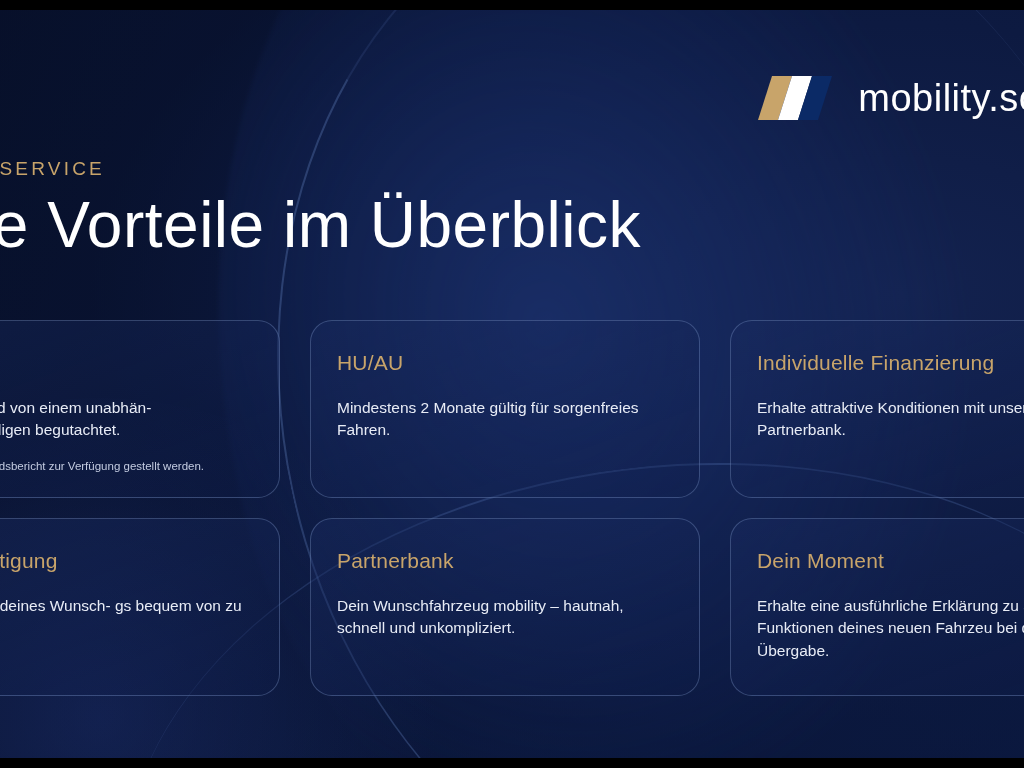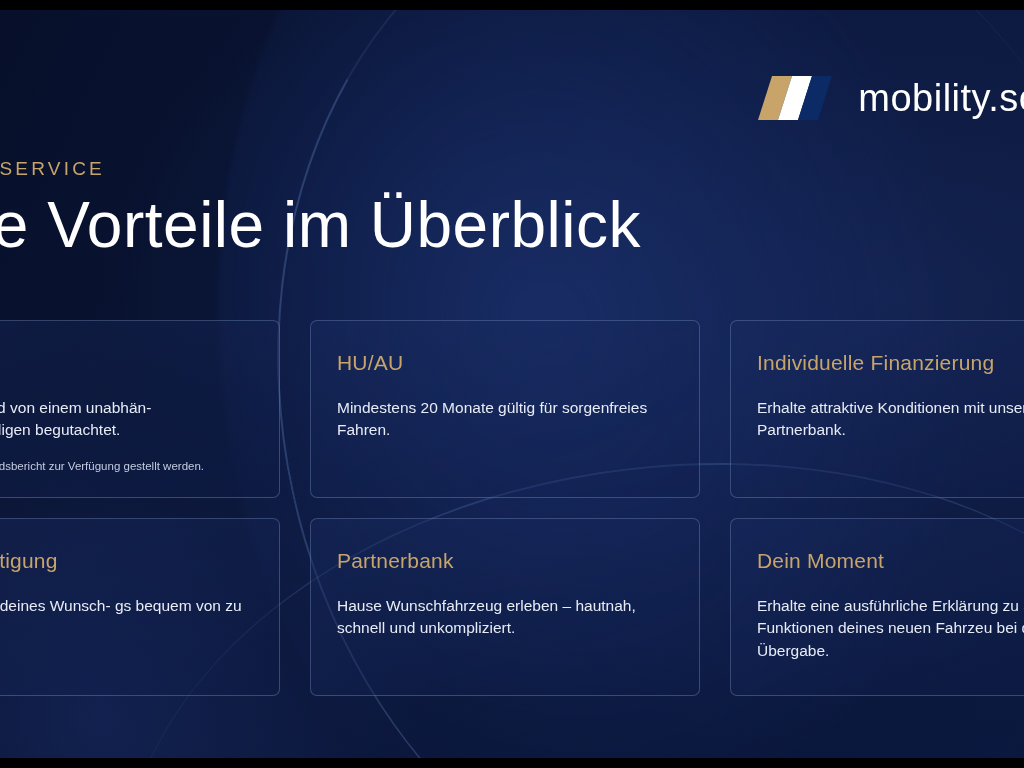--- a/index.html
+++ b/index.html
@@ -136,21 +136,21 @@
     width: 1270px;
     display: grid;
     grid-template-columns: repeat(3, 390px);
     grid-auto-rows: 178px;
     column-gap: 30px;
     row-gap: 20px;
   }
   .card {
     position: relative;
     border: 1px solid rgba(150,175,225,0.30);
-    border-radius: 7px;
+    border-radius: 22px;
     background: linear-gradient(160deg, rgba(26,44,98,0.42) 0%, rgba(14,28,72,0.30) 100%);
     padding: 30px 26px 0 26px;
     box-sizing: border-box;
     overflow: hidden;
   }
   .card-title {
     color: #c8a46a;
     font-size: 21px;
     font-weight: 400;
     margin: 0 0 22px 0;
@@ -200,37 +200,37 @@
 
       <div class="card">
         <p class="card-title">parenz</p>
         <p class="card-body">ahrzeug wird von einem unabhän-
 achverständigen begutachtet.</p>
         <p class="card-note">kann ein Zustandsbericht zur Verfügung gestellt werden.</p>
       </div>
 
       <div class="card">
         <p class="card-title">HU/AU</p>
-        <p class="card-body">Mindestens 20 Monate gültig für sorgenfreies Fahren.</p>
+        <p class="card-body">Mindestens 2 Monate gültig für sorgenfreies Fahren.</p>
       </div>
 
       <div class="card">
         <p class="card-title">Individuelle Finanzierung</p>
         <p class="card-body">Erhalte attraktive Konditionen mit unserer Partnerbank.</p>
       </div>
 
       <div class="card">
         <p class="card-title">e Besichtigung</p>
         <p class="card-body">esichtigung deines Wunsch-
 gs bequem von zu Hause aus.</p>
       </div>
 
       <div class="card">
         <p class="card-title">Partnerbank</p>
-        <p class="card-body">Hause Wunschfahrzeug erleben – hautnah, schnell und unkompliziert.</p>
+        <p class="card-body">Dein Wunschfahrzeug mobility – hautnah, schnell und unkompliziert.</p>
       </div>
 
       <div class="card">
         <p class="card-title">Dein Moment</p>
         <p class="card-body">Erhalte eine ausführliche Erklärung zu allen Funktionen deines neuen Fahrzeu bei deiner Übergabe.</p>
       </div>
 
     </div>
   </div>
 </div>

